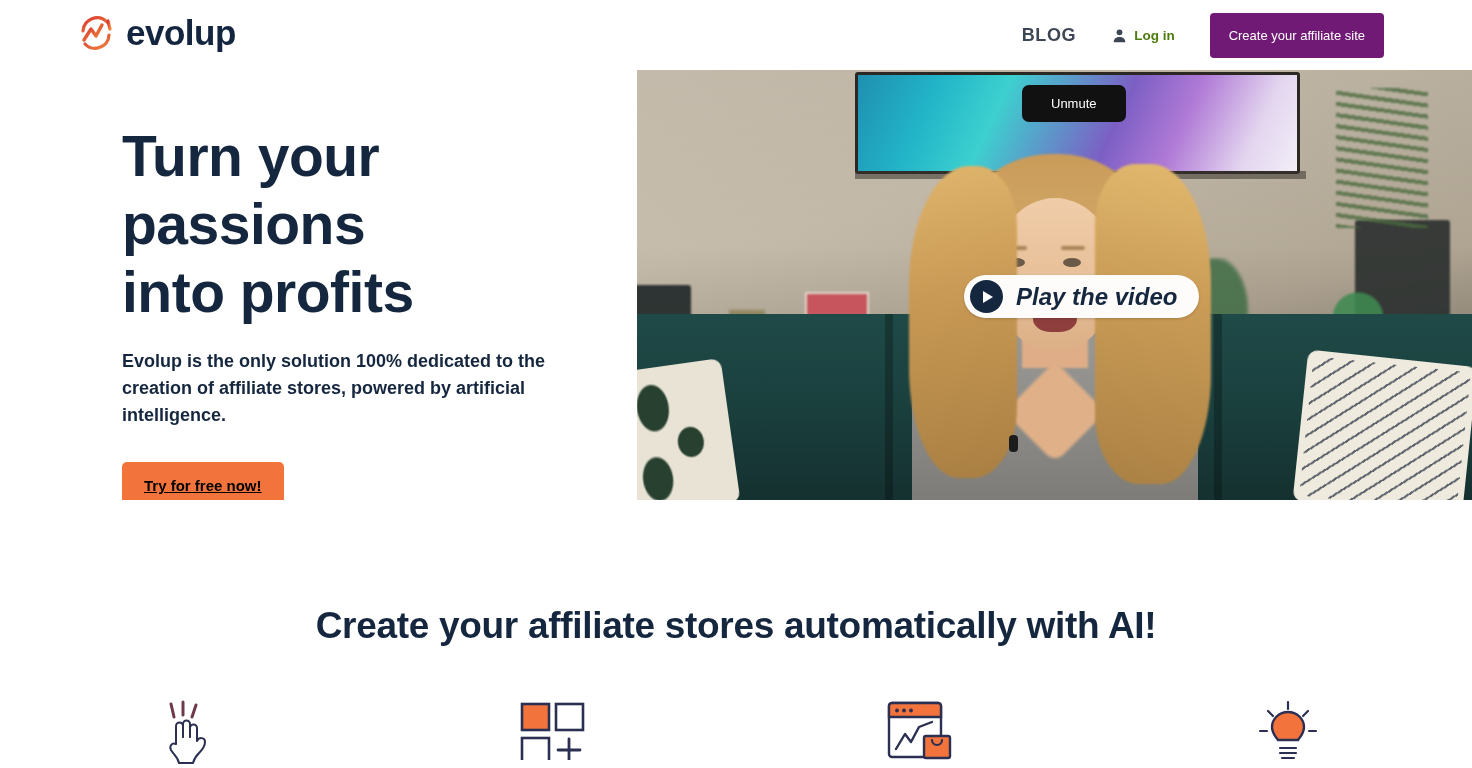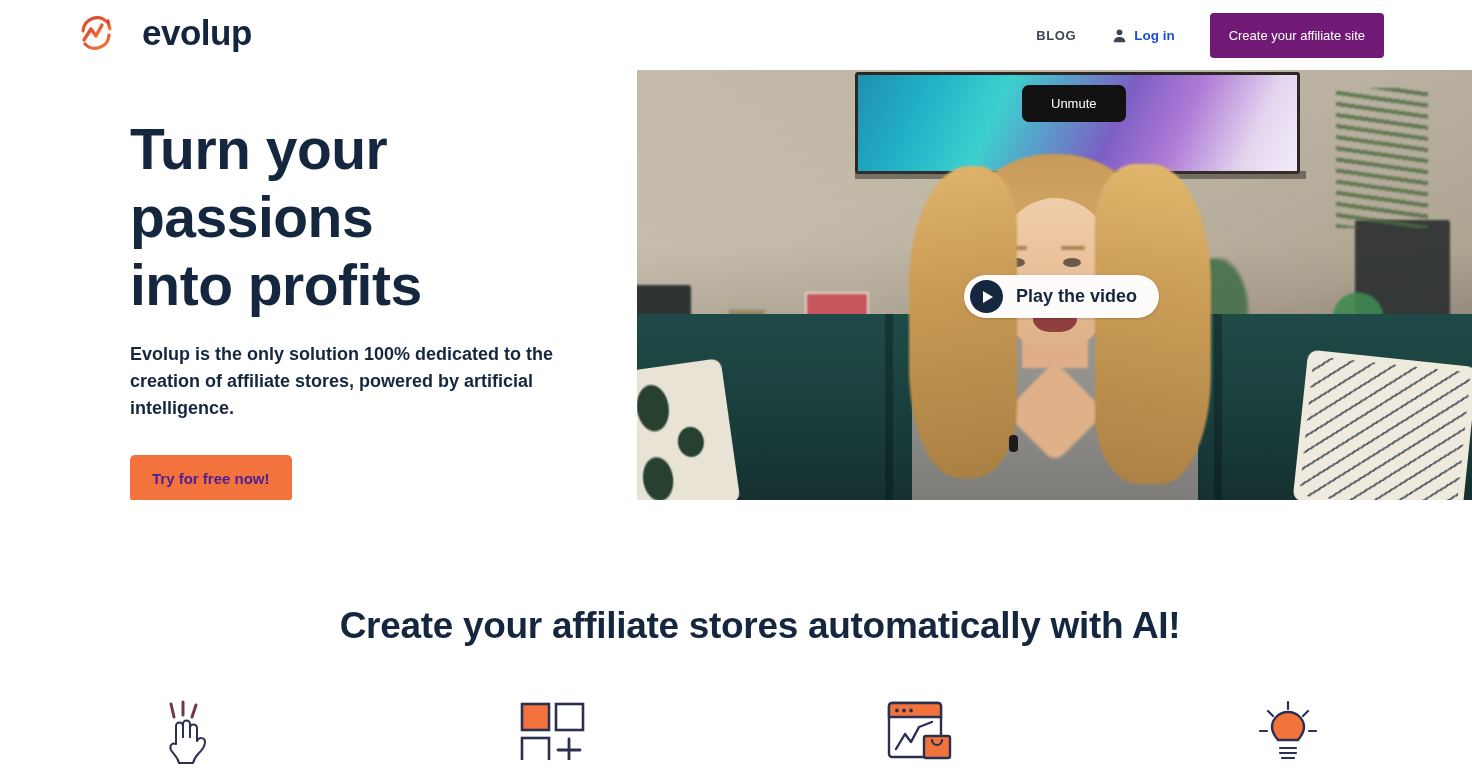--- a/index.html
+++ b/index.html
@@ -21,21 +21,21 @@
     display: flex;
     align-items: center;
     z-index: 30;
   }
   .logo-wrap {
     position: absolute;
     left: 74px;
     top: 11px;
     display: flex;
     align-items: center;
-    gap: 24px;
+    gap: 8px;
     cursor: pointer;
   }
   .logo-mark { width: 44px; height: 44px; display: block; }
   .logo-text {
     font-size: 35px;
     font-weight: 700;
     color: #13253f;
     letter-spacing: -0.5px;
     line-height: 44px;
     font-family: "Liberation Sans", sans-serif;
@@ -44,35 +44,35 @@
   .nav-right {
     position: absolute;
     right: 88px;
     top: 0;
     height: 70px;
     display: flex;
     align-items: center;
     gap: 0;
   }
   .nav-blog {
-    font-size: 13px;
+    font-size: 18px;
     font-weight: 600;
     color: #3d4654;
     letter-spacing: 0.6px;
     text-decoration: none;
     margin-right: 36px;
     cursor: pointer;
   }
   .nav-login {
     display: flex;
     align-items: center;
     gap: 7px;
     font-size: 13.5px;
     font-weight: 600;
-    color: #1d4ed8;
+    color: #4d7c0f;
     text-decoration: none;
     margin-right: 35px;
     cursor: pointer;
   }
   .user-icon { width: 15px; height: 15px; display: block; }
   .btn-create {
     background: #701a75;
     color: #ffffff;
     font-size: 13px;
     font-weight: 500;
@@ -89,53 +89,53 @@
   
   .hero {
     position: absolute;
     top: 70px; left: 0;
     width: 1472px;
     height: 430px;
   }
   .hero-left {
     position: absolute;
     left: 122px;
-    top: 45px;
+    top: 52px;
     width: 470px;
-    margin-left: 8px;
   }
   .hero-title {
     font-size: 57px;
     line-height: 68px;
     font-weight: 700;
     color: #15273f;
     letter-spacing: -0.5px;
     margin-bottom: 22px;
   }
   .hero-sub {
     font-size: 18px;
     line-height: 27px;
     font-weight: 700;
     color: #15273f;
     width: 430px;
     margin-bottom: 33px;
   }
   .btn-try {
     display: inline-block;
     background: #f2743c;
-    color: #4c1d95;
+    color: #000000;
     font-size: 15px;
     font-weight: 600;
     border: none;
     border-radius: 5px;
     padding: 0 22px;
     height: 47px;
     line-height: 47px;
     cursor: pointer;
     font-family: "Liberation Sans", sans-serif;
+    text-decoration: underline;
   }
   .trial-note {
     margin-top: 15px;
     font-size: 12.5px;
     color: #6d7480;
     font-weight: 400;
   }
 
   
   .video-wrap {
@@ -464,34 +464,34 @@
     justify-content: center;
   }
   .play-tri {
     width: 0; height: 0;
     border-left: 10px solid #ffffff;
     border-top: 6.5px solid transparent;
     border-bottom: 6.5px solid transparent;
     margin-left: 3px;
   }
   .play-label {
-    font-size: 18px;
+    font-size: 24px;
     font-weight: 700;
     color: #15273f;
     white-space: nowrap;
+    font-style: italic;
   }
 
   
   .features {
     position: absolute;
     top: 500px; left: 0;
     width: 1472px;
     height: 268px;
     background: #ffffff;
-    padding-left: 24px;
   }
   .features-title {
     position: absolute;
     top: 105px;
     width: 100%;
     text-align: center;
     font-size: 37px;
     font-weight: 700;
     color: #15273f;
     letter-spacing: -0.3px;

